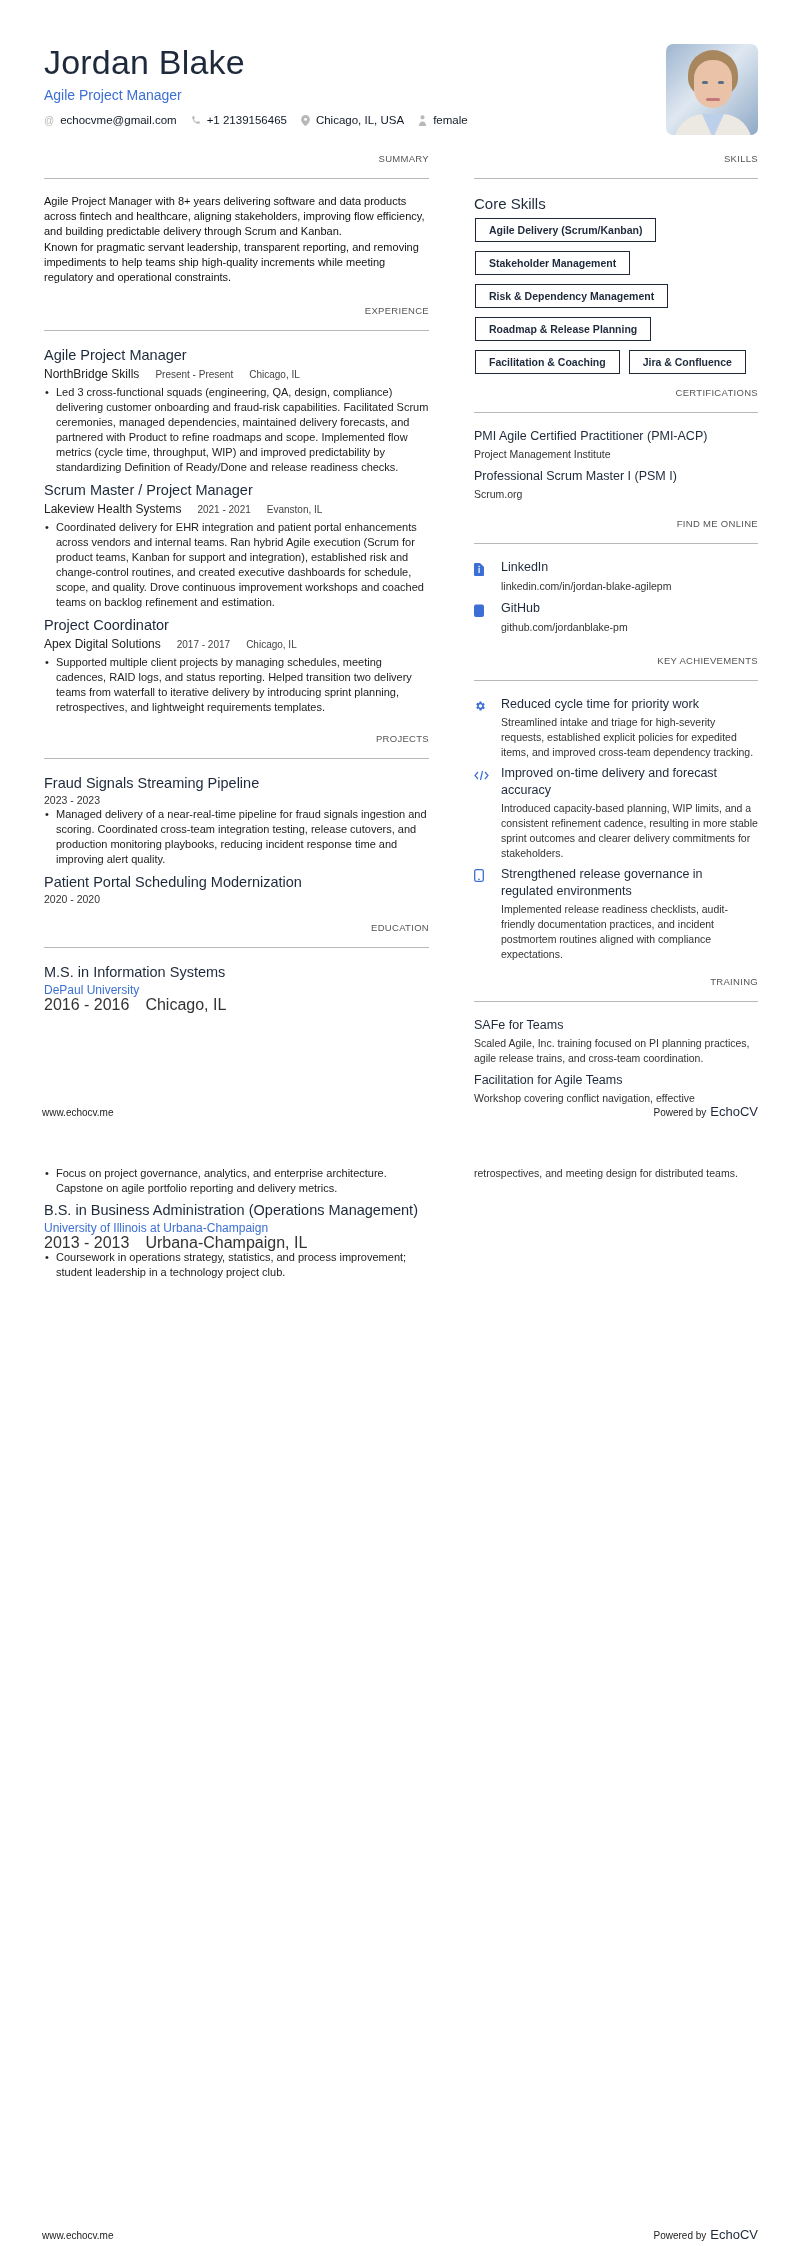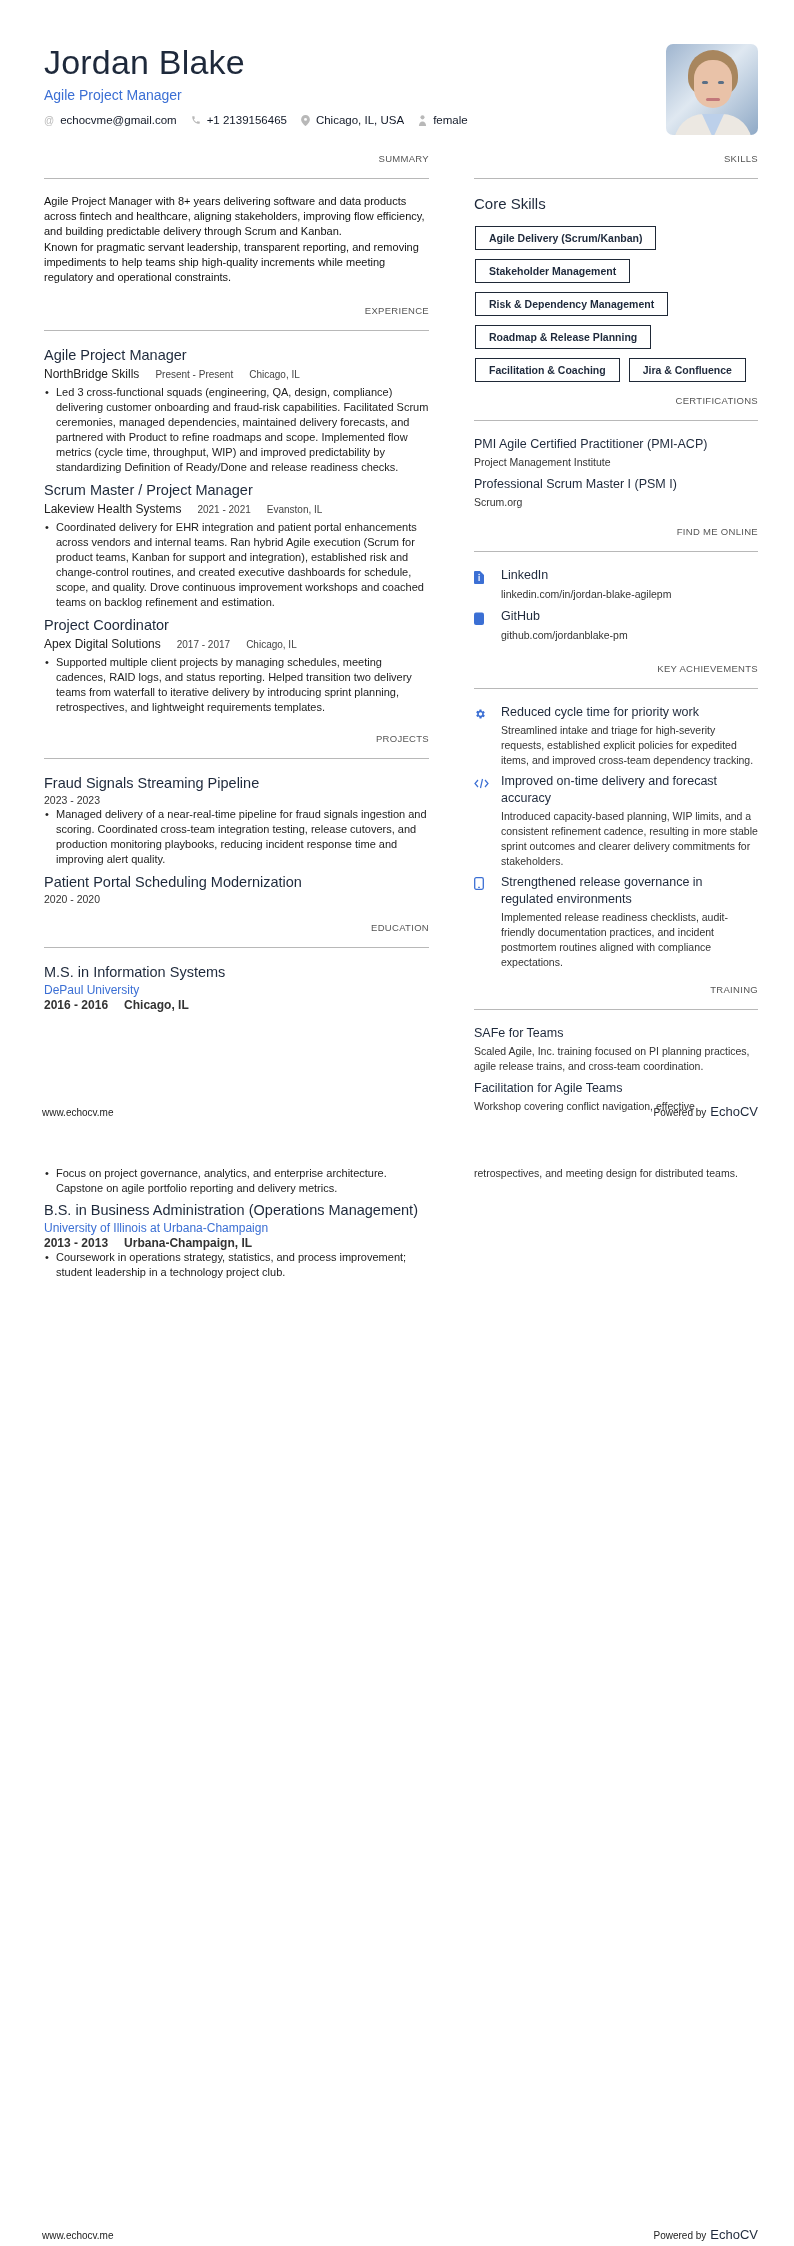--- a/index.html
+++ b/index.html
@@ -36,24 +36,24 @@
   .meta { display: flex; align-items: baseline; font-size: 11px; color: #333; line-height: 16px; margin: 1px 0 2px; }
   .meta .company { font-size: 12px; color: #222; margin-right: 16px; }
   .meta .dates { font-size: 10px; color: #444; margin-right: 16px; }
   .meta .loc { font-size: 10px; color: #444; }
   .bullets { list-style: none; }
   .bullets li { position: relative; padding-left: 12px; font-size: 11px; line-height: 15px; color: #222; }
   .bullets li::before { content: "•"; position: absolute; left: 1px; top: 0; font-size: 11px; color: #222; }
   .exp-item { margin-bottom: 6px; }
   .proj-dates { font-size: 10.5px; color: #333; line-height: 14px; }
   .edu-school { font-size: 12px; color: #3b6fd4; line-height: 16px; }
-  .edu-meta { display: flex; font-size: 12px; color: #333; line-height: 14px; font-weight: bold; }
+  .edu-meta { display: flex; font-size: 16px; color: #333; line-height: 14px; }
   .edu-meta span:first-child { margin-right: 16px; }
 
-  .skill-group { font-size: 15px; color: #1e293b; line-height: 20px; margin-bottom: 12px; }
+  .skill-group { font-size: 15px; color: #1e293b; line-height: 20px; margin-bottom: 4px; }
   .chips { display: flex; flex-wrap: wrap; }
   .chip { border: 1px solid #1f2937; font-size: 10.5px; font-weight: 700; color: #1e293b; padding: 4px 13px; margin: 0 8px 9px 1px; line-height: 14px; }
 
   .cert-name { font-size: 12.5px; color: #1e293b; line-height: 17px; }
   .cert-issuer { font-size: 10.5px; color: #333; line-height: 15px; margin: 2px 0 6px; }
 
   .link-row { display: flex; }
   .link-ic { width: 27px; padding-top: 3px; color: #3b6fd4; }
   .link-name { font-size: 12.5px; color: #1e293b; line-height: 17px; }
   .link-url { font-size: 10.5px; color: #333; line-height: 15px; margin: 3px 0 6px; }

